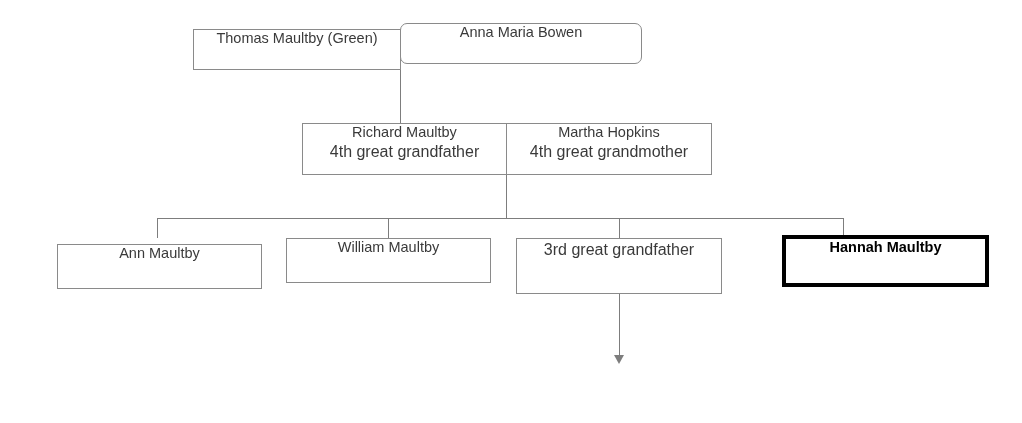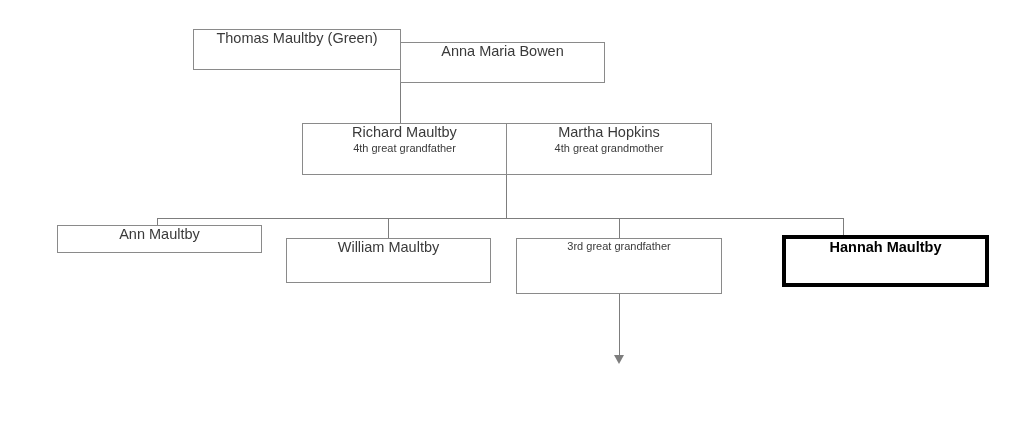--- a/index.html
+++ b/index.html
@@ -35,21 +35,21 @@
     font-size: 14.5px;
     color: #3a3a3a;
     line-height: 1.2;
     white-space: nowrap;
   }
   .node.bold-node .node-title {
     font-weight: bold;
     color: #000000;
   }
   .node-sub {
-    font-size: 11px;
+    font-size: 16px;
     color: #3a3a3a;
     line-height: 1.2;
     margin-top: 1px;
     white-space: nowrap;
   }
   .edge-v {
     position: absolute;
     width: 1px;
     background: #7d7d7d;
     z-index: 1;
@@ -72,21 +72,21 @@
 </style>
 </head>
 <body>
 
 <div id="canvas">
 
   <div class="node" style="left:193px; top:29px; width:208px; height:41px;">
     <span class="node-title">Thomas Maultby (Green)</span>
   </div>
 
-  <div class="node" style="left:400px; top:42px; width:205px; height:41px;">
+  <div class="node" style="left:400px; top:23px; width:242px; height:41px;border-radius:7px;">
     <span class="node-title">Anna Maria Bowen</span>
   </div>
 
   <div class="edge-v" style="left:400px; top:70px; height:53px;"></div>
 
   <div class="node" style="left:302px; top:123px; width:205px; height:52px;">
     <span class="node-title">Richard Maultby</span>
     <span class="node-sub">4th great grandfather</span>
   </div>
 
@@ -97,21 +97,21 @@
 
   <div class="edge-v" style="left:506px; top:175px; height:44px;"></div>
 
   <div class="edge-h" style="left:157px; top:218px; width:687px;"></div>
 
   <div class="edge-v" style="left:157px; top:218px; height:20px;"></div>
   <div class="edge-v" style="left:388px; top:218px; height:20px;"></div>
   <div class="edge-v" style="left:619px; top:218px; height:20px;"></div>
   <div class="edge-v" style="left:843px; top:218px; height:20px;"></div>
 
-  <div class="node" style="left:57px; top:225px; width:205px; height:28px;">
+  <div class="node" style="left:57px; top:244px; width:205px; height:45px;">
     <span class="node-title">Ann Maultby</span>
   </div>
 
   <div class="node" style="left:286px; top:238px; width:205px; height:45px;">
     <span class="node-title">William Maultby</span>
   </div>
 
   <div class="node" style="left:516px; top:238px; width:206px; height:56px;">
     <span class="node-sub">3rd great grandfather</span>
   </div>

